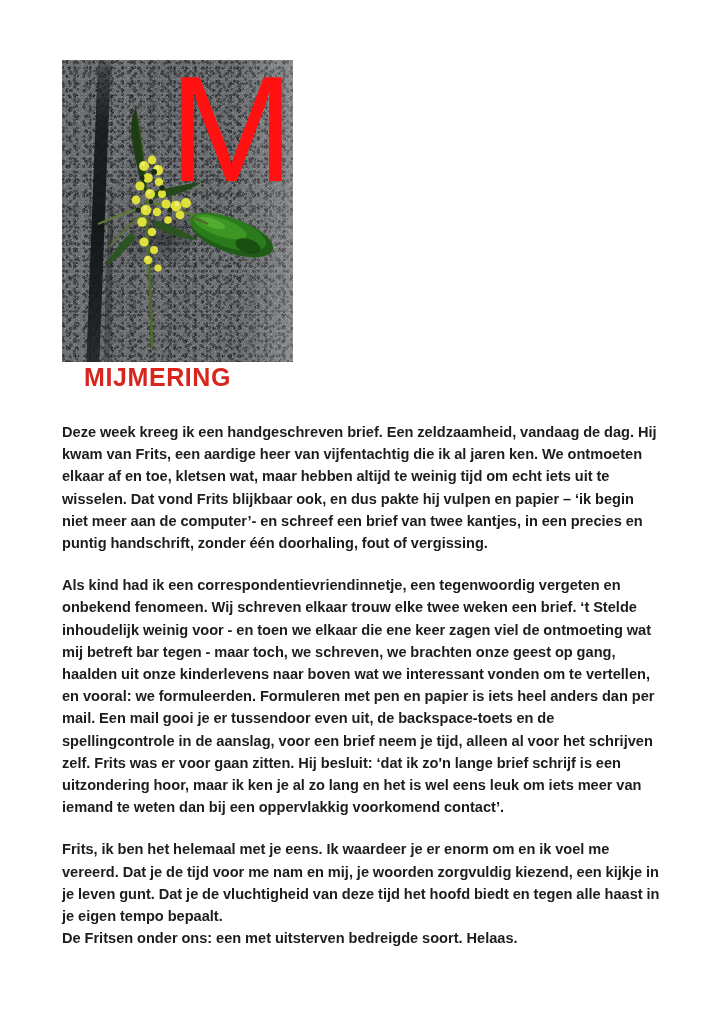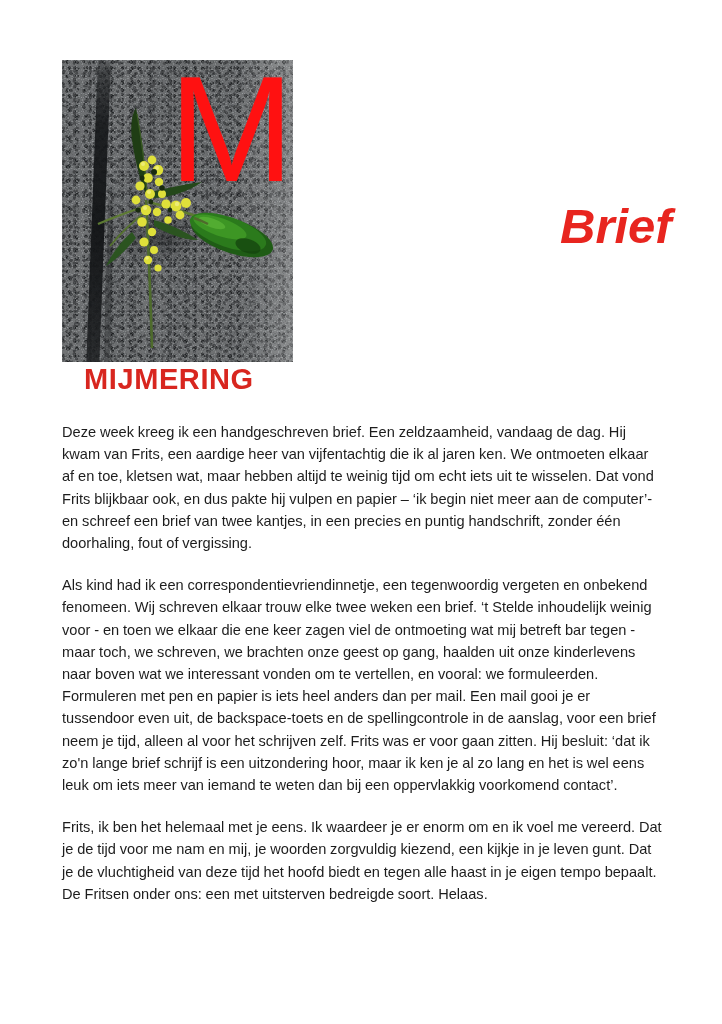--- a/index.html
+++ b/index.html
@@ -148,33 +148,34 @@
     color: #e8251f;
     letter-spacing: 0px;
     white-space: nowrap;
   }
 
   .mijmering {
     position: absolute;
     left: 84px;
     top: 363px;
     font-family: "Liberation Sans", sans-serif;
-    font-size: 29px;
+    font-size: 25px;
     font-weight: bold;
     color: #d8261f;
     letter-spacing: 0.6px;
     white-space: nowrap;
   }
 
   
   .body-copy {
     position: absolute;
     left: 62px;
     top: 421px;
     width: 600px;
+    font-weight: bold;
   }
   .para {
     margin: 0 0 20px 0;
     font-family: "Liberation Sans", sans-serif;
     font-size: 14.6px;
     line-height: 22.2px;
     color: #1d1d1d;
     text-align: left;
     word-spacing: -0.2px;
   }
@@ -270,21 +271,20 @@
         <ellipse cx="150" cy="163" rx="14" ry="4.5" transform="rotate(19 150 163)" fill="#57b135" opacity=".8"></ellipse>
         <ellipse cx="186" cy="186" rx="13" ry="7" transform="rotate(19 186 186)" fill="#14430e" opacity=".75"></ellipse>
       </g>
 
       <path d="M132 158 C 138 160, 142 162, 146 164" stroke="#4e6b2c" stroke-width="2.4" fill="none"></path>
     </svg>
 
     <div class="hero-m">M</div>
   </div>
 
-  <div class="brief-title">Brief</div>
 
   <div class="mijmering">MIJMERING</div>
 
   <div class="body-copy">
     <p class="para">Deze week kreeg ik een handgeschreven brief. Een zeldzaamheid, vandaag de dag. Hij kwam van Frits, een aardige heer van vijfentachtig die ik al jaren ken. We ontmoeten elkaar af en toe, kletsen wat, maar hebben altijd te weinig tijd om echt iets uit te wisselen. Dat vond Frits blijkbaar ook, en dus pakte hij vulpen en papier – ‘ik begin niet meer aan de computer’- en schreef een brief van twee kantjes, in een precies en puntig handschrift, zonder één doorhaling, fout of vergissing.</p>
     <p class="para">Als kind had ik een correspondentievriendinnetje, een tegenwoordig vergeten en onbekend fenomeen. Wij schreven elkaar trouw elke twee weken een brief. ‘t Stelde inhoudelijk weinig voor - en toen we elkaar die ene keer zagen viel de ontmoeting wat mij betreft bar tegen - maar toch, we schreven, we brachten onze geest op gang, haalden uit onze kinderlevens naar boven wat we interessant vonden om te vertellen, en vooral: we formuleerden. Formuleren met pen en papier is iets heel anders dan per mail. Een mail gooi je er tussendoor even uit, de backspace-toets en de spellingcontrole in de aanslag, voor een brief neem je tijd, alleen al voor het schrijven zelf. Frits was er voor gaan zitten. Hij besluit: ‘dat ik zo'n lange brief schrijf is een uitzondering hoor, maar ik ken je al zo lang en het is wel eens leuk om iets meer van iemand te weten dan bij een oppervlakkig voorkomend contact’.</p>
     <p class="para">Frits, ik ben het helemaal met je eens. Ik waardeer je er enorm om en ik voel me vereerd. Dat je de tijd voor me nam en mij, je woorden zorgvuldig kiezend, een kijkje in je leven gunt. Dat je de vluchtigheid van deze tijd het hoofd biedt en tegen alle haast in je eigen tempo bepaalt.<br>De Fritsen onder ons: een met uitsterven bedreigde soort. Helaas.</p>
   </div>
 
 

